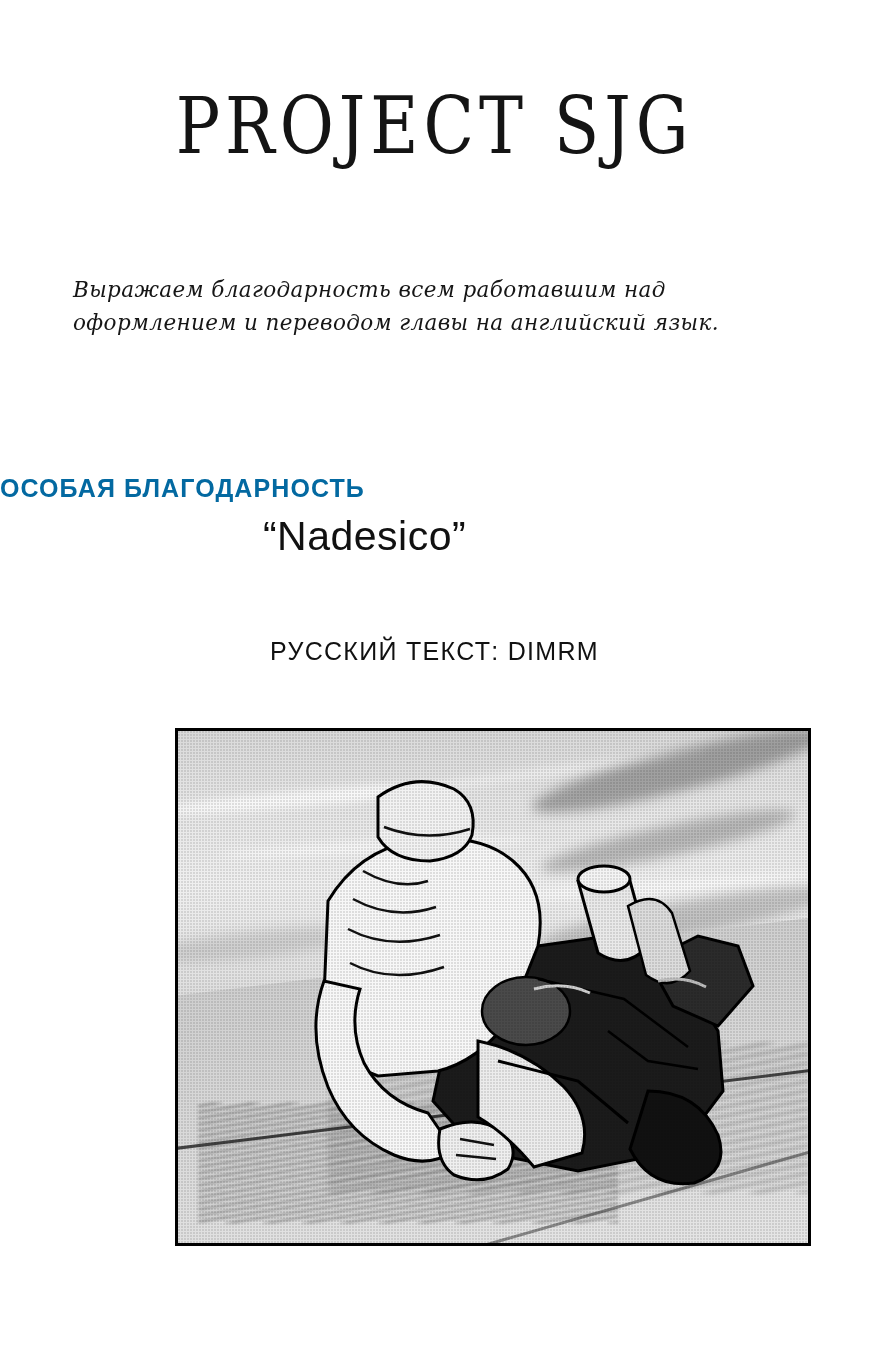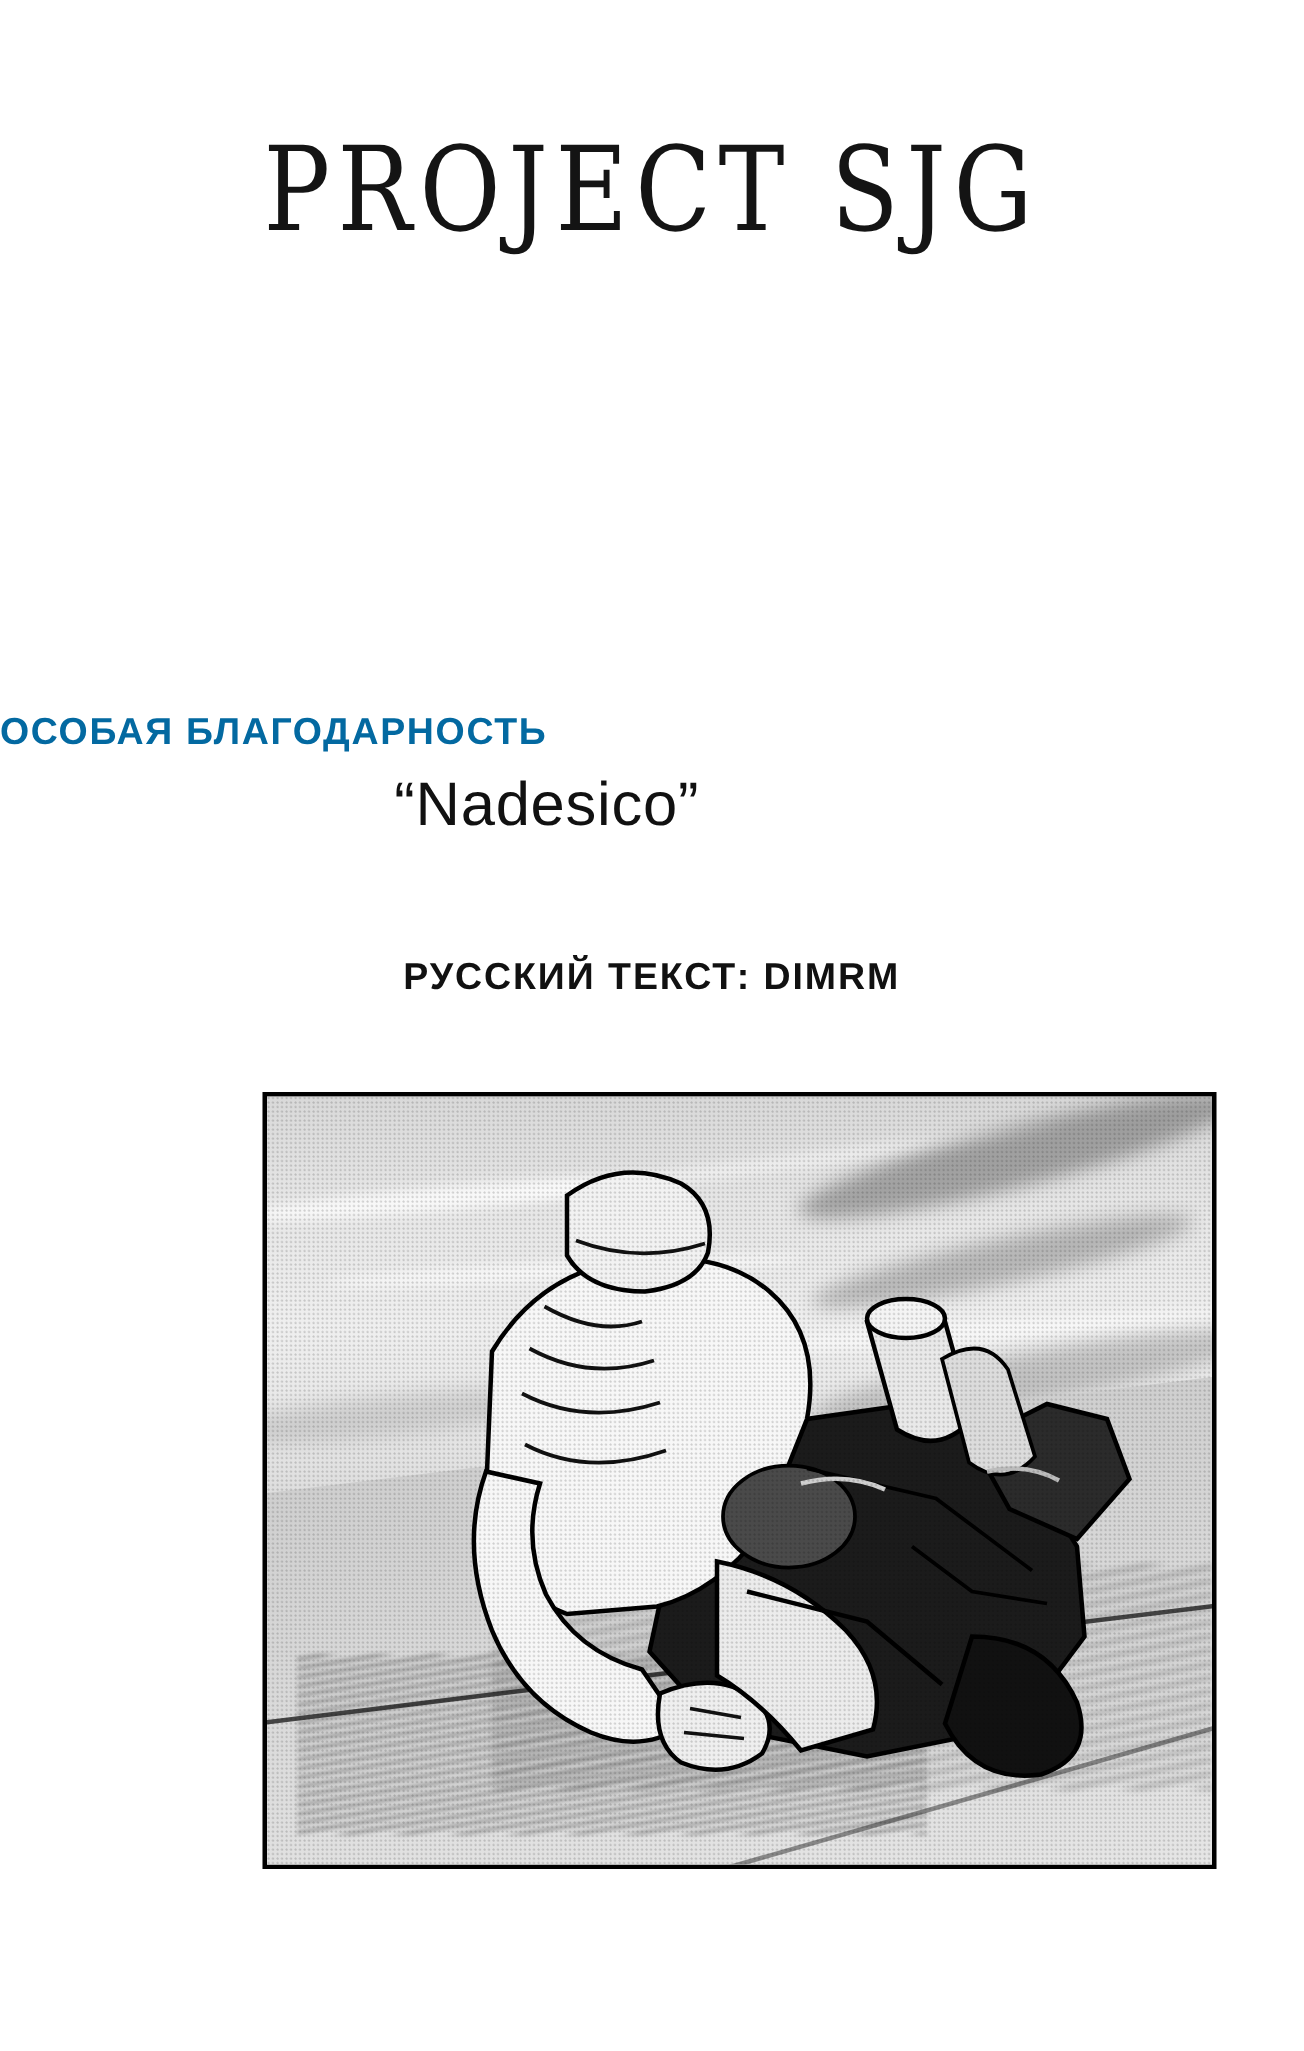--- a/index.html
+++ b/index.html
@@ -82,21 +82,21 @@
   }
 
   .translator-line {
     position: absolute;
     top: 637px;
     left: 0;
     width: 869px;
     text-align: center;
     font-family: "Liberation Sans", sans-serif;
     font-size: 25px;
-    font-weight: 700;
+    font-weight: 400;
     letter-spacing: 1.3px;
     color: #111111;
   }
 
   
   .panel {
     position: absolute;
     top: 728px;
     left: 175px;
     width: 636px;
@@ -237,20 +237,21 @@
     pointer-events: none;
   }
 </style>
 </head>
 <body>
 
 <div class="page">
 
   <div class="title">PROJECT SJG</div>
 
+  <div class="credit-paragraph">Выражаем благодарность всем работавшим над оформлением и переводом главы на английский язык.</div>
 
   <div class="special-thanks-label">ОСОБАЯ БЛАГОДАРНОСТЬ</div>
 
   <div class="special-thanks-name">“Nadesico”</div>
 
   <div class="translator-line">РУССКИЙ ТЕКСТ: DIMRM</div>
 
   <div class="panel">
     <div class="panel-inner">
 

